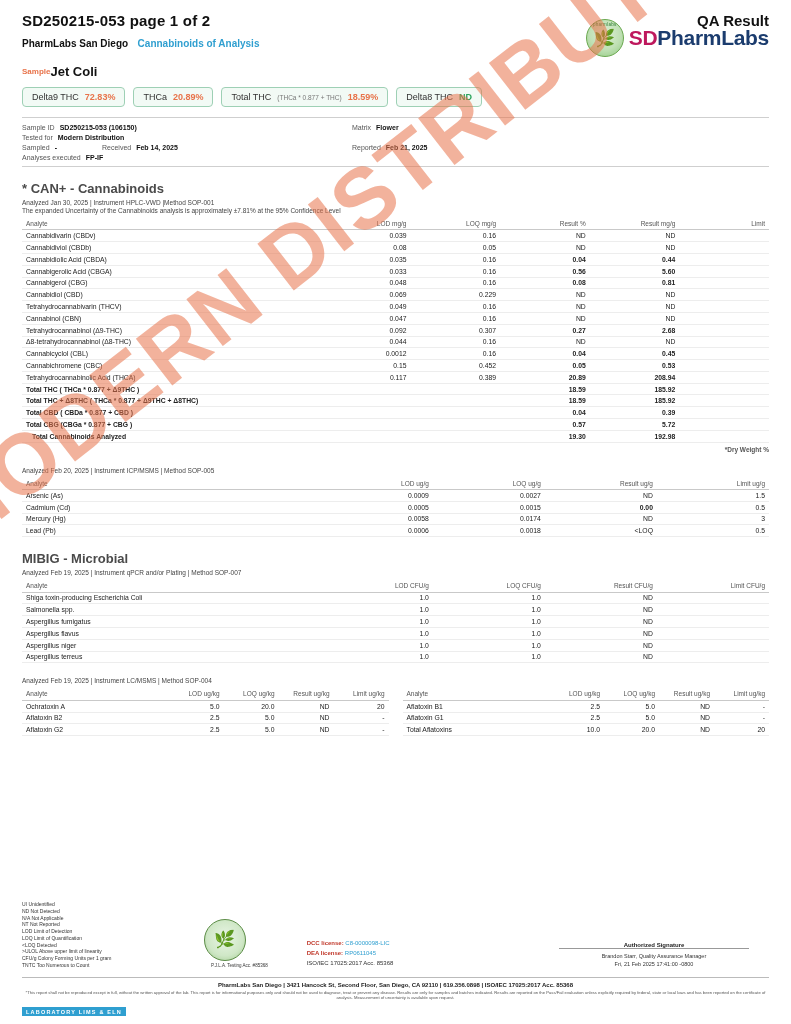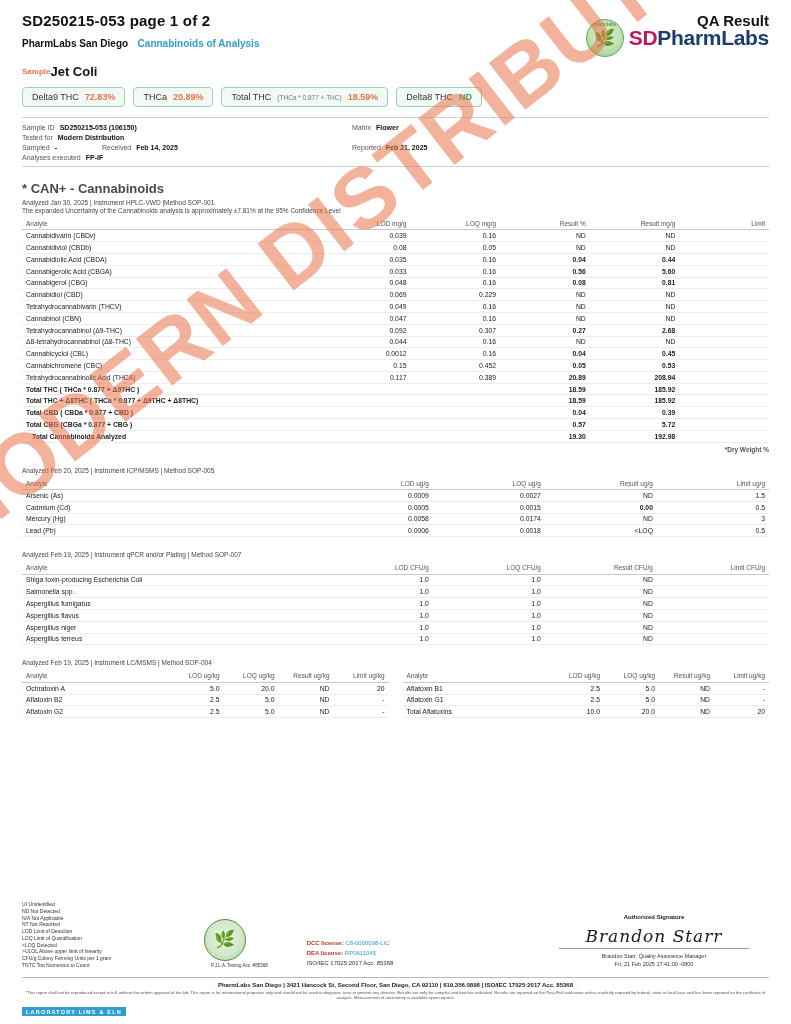--- a/index.html
+++ b/index.html
@@ -430,20 +430,21 @@
             <td class="u-lod">0.0006</td>
             <td class="u-loq">0.0018</td>
             <td class="u-loq">&lt;LOQ</td>
             <td>0.5</td>
           </tr>
       </tbody>
     </table>
   </div>
 
   <div class="section">
+    <div class="sec-title">MIBIG - Microbial</div>
     <div class="sec-sub">Analyzed Feb 19, 2025  |  Instrument qPCR and/or Plating  | Method SOP-007</div>
     <table class="res">
       <thead>
         <tr>
           <th class="lft" style="width:40%">Analyte</th>
           <th style="width:15%" class="u-lod">LOD CFU/g</th>
           <th style="width:15%" class="hdr-loq">LOQ CFU/g</th>
           <th style="width:15%" class="hdr-res">Result CFU/g</th>
           <th style="width:15%">Limit CFU/g</th>
         </tr>
@@ -596,21 +597,20 @@
       <div class="foot-col" style="width:200px">
         <div class="lic">
           <div><span class="k">DCC license:</span> <span class="v">C8-0000098-LIC</span></div>
           <div><span class="k">DEA license:</span> <span class="v">RP0611045</span></div>
           <div><span>ISO/IEC 17025:2017 Acc. 85368</span></div>
         </div>
       </div>
 
       <div class="foot-col sig-block" style="width:230px">
         <div class="sig-title">Authorized Signature</div>
-        <div class="sig-name">Brandon Starr</div>
         <div class="sig-line"></div>
         <div class="sig-meta">Brandon Starr, Quality Assurance Manager</div>
         <div class="sig-meta">Fri, 21 Feb 2025 17:41:00 -0800</div>
       </div>
     </div>
 
     <div class="disclaimer-wrap">
       <div class="addr">PharmLabs San Diego | 3421 Hancock St, Second Floor, San Diego, CA 92110 | 619.356.0898 | ISO/IEC 17025:2017 Acc. 85368</div>
       <div class="disclaimer">*This report shall not be reproduced except in full, without the written approval of the lab. This report is for informational purposes only and should not be used to diagnose, treat or prevent any disease. Results are only for samples and batches indicated. Results are reported on the Pass/Fail evaluation unless explicitly required by federal, state or local laws and has been reported on the certificate of analysis. Measurement of uncertainty is available upon request.</div>
     </div>

